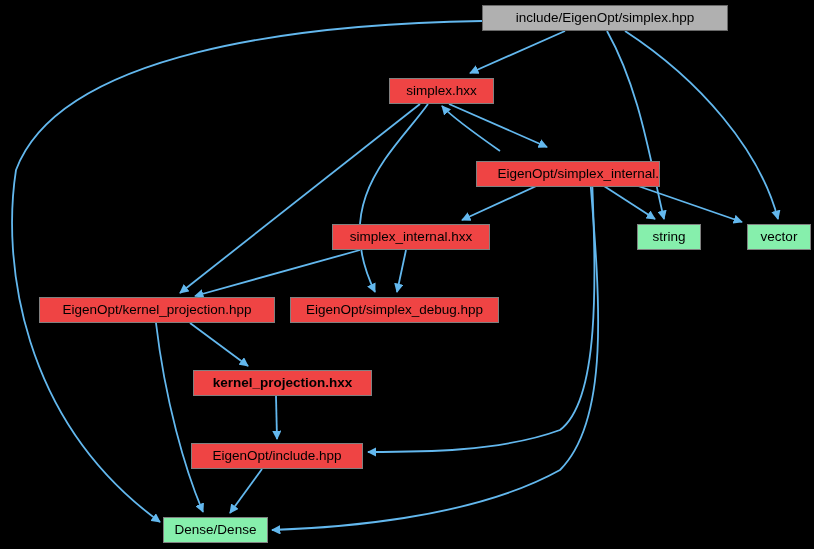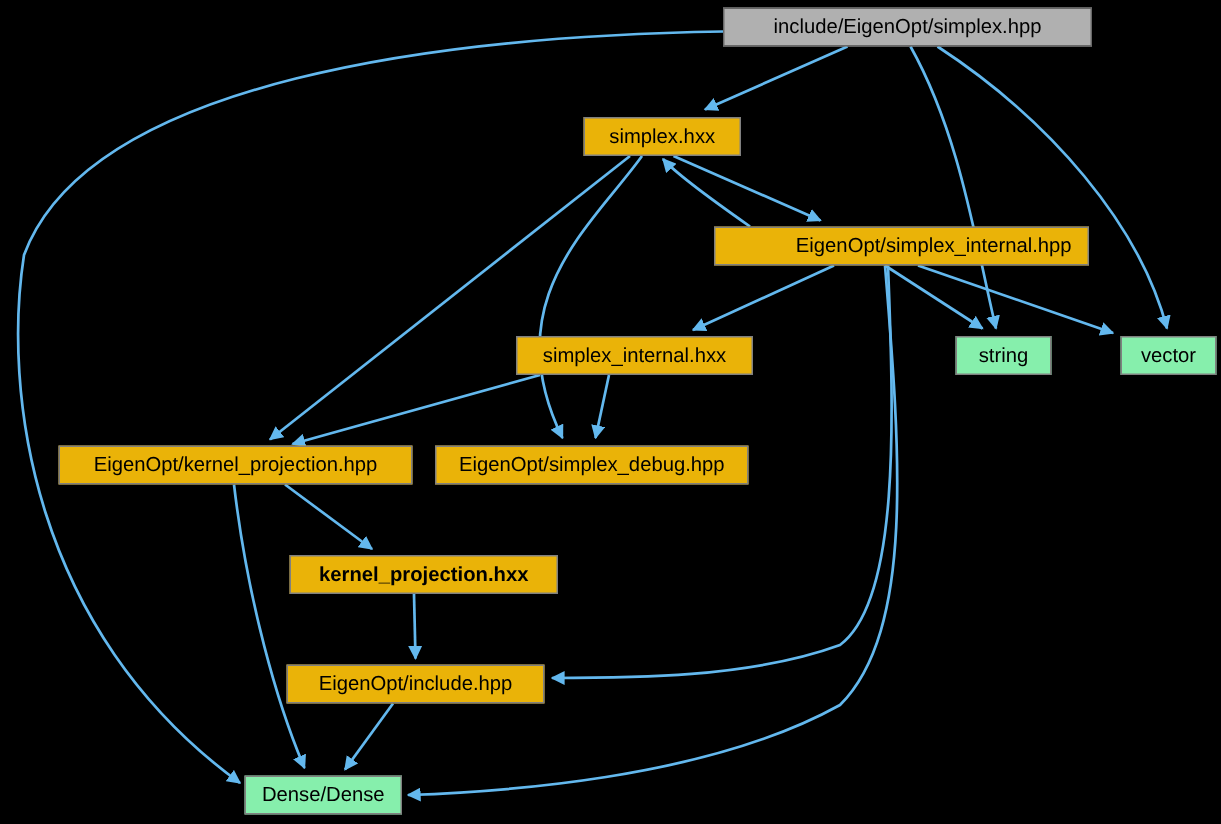--- a/index.html
+++ b/index.html
@@ -2,21 +2,21 @@
 <html><head>
 <meta charset="utf-8">
 <style>
   html,body{margin:0;padding:0;background:#000;}
   #canvas{position:relative;width:814px;height:549px;background:#000;overflow:hidden;
           font-family:"Liberation Sans",sans-serif;}
   svg.edges{position:absolute;left:0;top:0;width:814px;height:549px;}
   .node{position:absolute;box-sizing:border-box;display:flex;align-items:center;
         justify-content:center;white-space:nowrap;height:26px;
         font-size:13.5px;line-height:1;color:#000;}
-  .node.plain{background:#eab308;border:1px solid #808080;}
+  .node.plain{background:#ef4444;border:1px solid #808080;}
   .node.sys{background:#86efac;border:1px solid #808080;}
   .node.root{background:#b0b0b0;border:1px solid #686868;}
   .node span{pointer-events:none;}
 </style>
 </head>
 <body>
 
 <div id="canvas">
   <svg class="edges" viewBox="0 0 814 549" xmlns="http://www.w3.org/2000/svg">
     <defs>
@@ -46,30 +46,30 @@
         <path d="M 262,469 L 230,513" fill="none" stroke="#63b8ee" stroke-width="1.8" marker-end="url(#arrow)"></path>
       </g>
   </svg>
   <div id="node-layer">
       <div class="node root" style="left: 482px; top: 5px; width: 246px;">
         <span>include/EigenOpt/simplex.hpp</span>
       </div>
       <div class="node plain" style="left: 389px; top: 78px; width: 105px;">
         <span>simplex.hxx</span>
       </div>
-      <div class="node plain" style="left: 476px; top: 151px; width: 250px; padding-left: 43px;">
+      <div class="node plain" style="left: 476px; top: 161px; width: 184px; padding-left: 43px;">
         <span>EigenOpt/simplex_internal.hpp</span>
       </div>
       <div class="node sys" style="left: 637px; top: 224px; width: 64px;">
         <span>string</span>
       </div>
       <div class="node sys" style="left: 747px; top: 224px; width: 64px;">
         <span>vector</span>
       </div>
-      <div class="node plain" style="left: 344px; top: 224px; width: 158px;">
+      <div class="node plain" style="left: 332px; top: 224px; width: 158px;">
         <span>simplex_internal.hxx</span>
       </div>
       <div class="node plain" style="left: 39px; top: 297px; width: 236px;">
         <span>EigenOpt/kernel_projection.hpp</span>
       </div>
       <div class="node plain" style="left: 290px; top: 297px; width: 209px; text-align: center;">
         <span>EigenOpt/simplex_debug.hpp</span>
       </div>
       <div class="node plain" style="left: 193px; top: 370px; width: 179px; font-weight: bold;">
         <span>kernel_projection.hxx</span>

